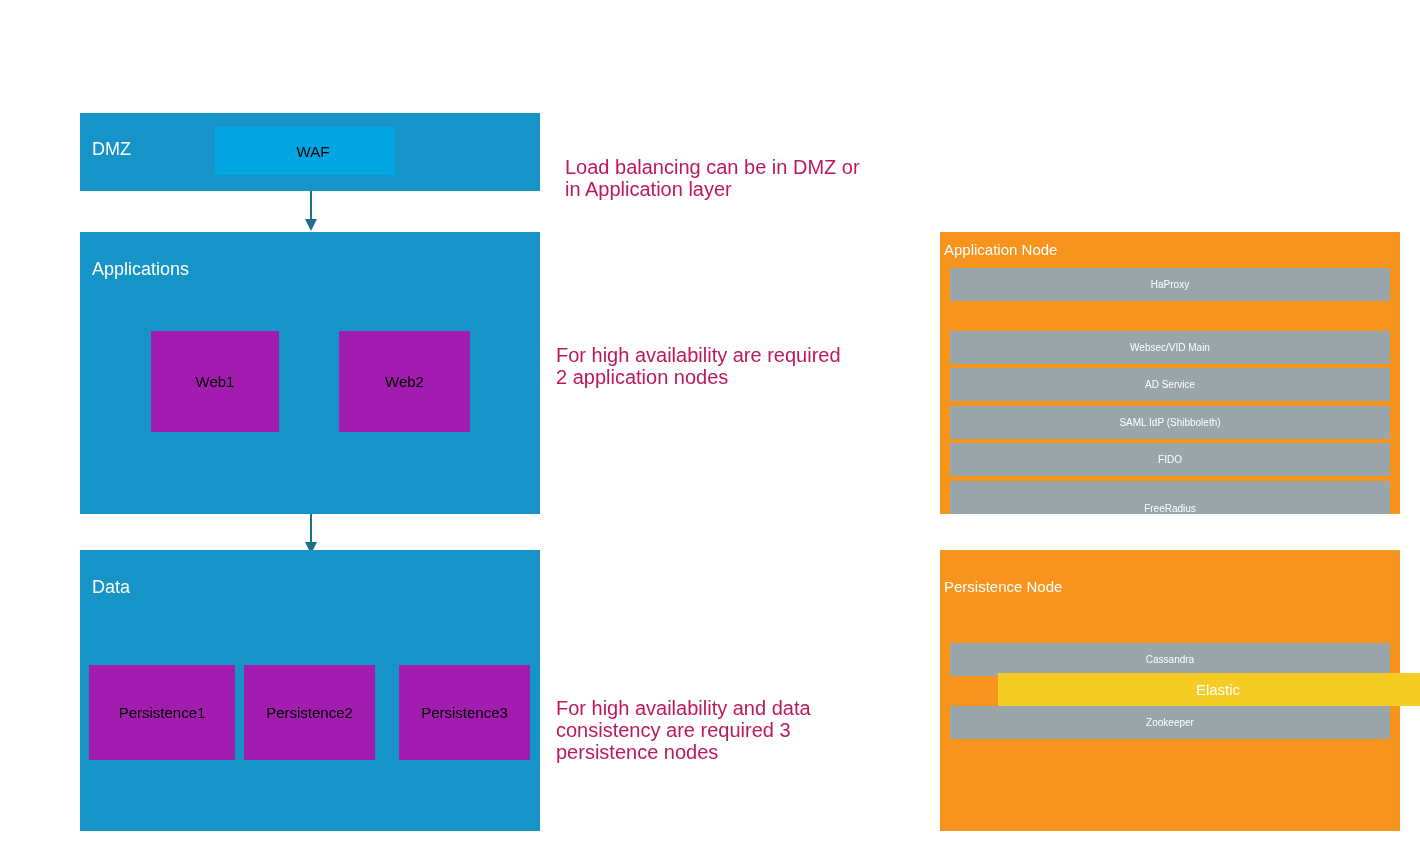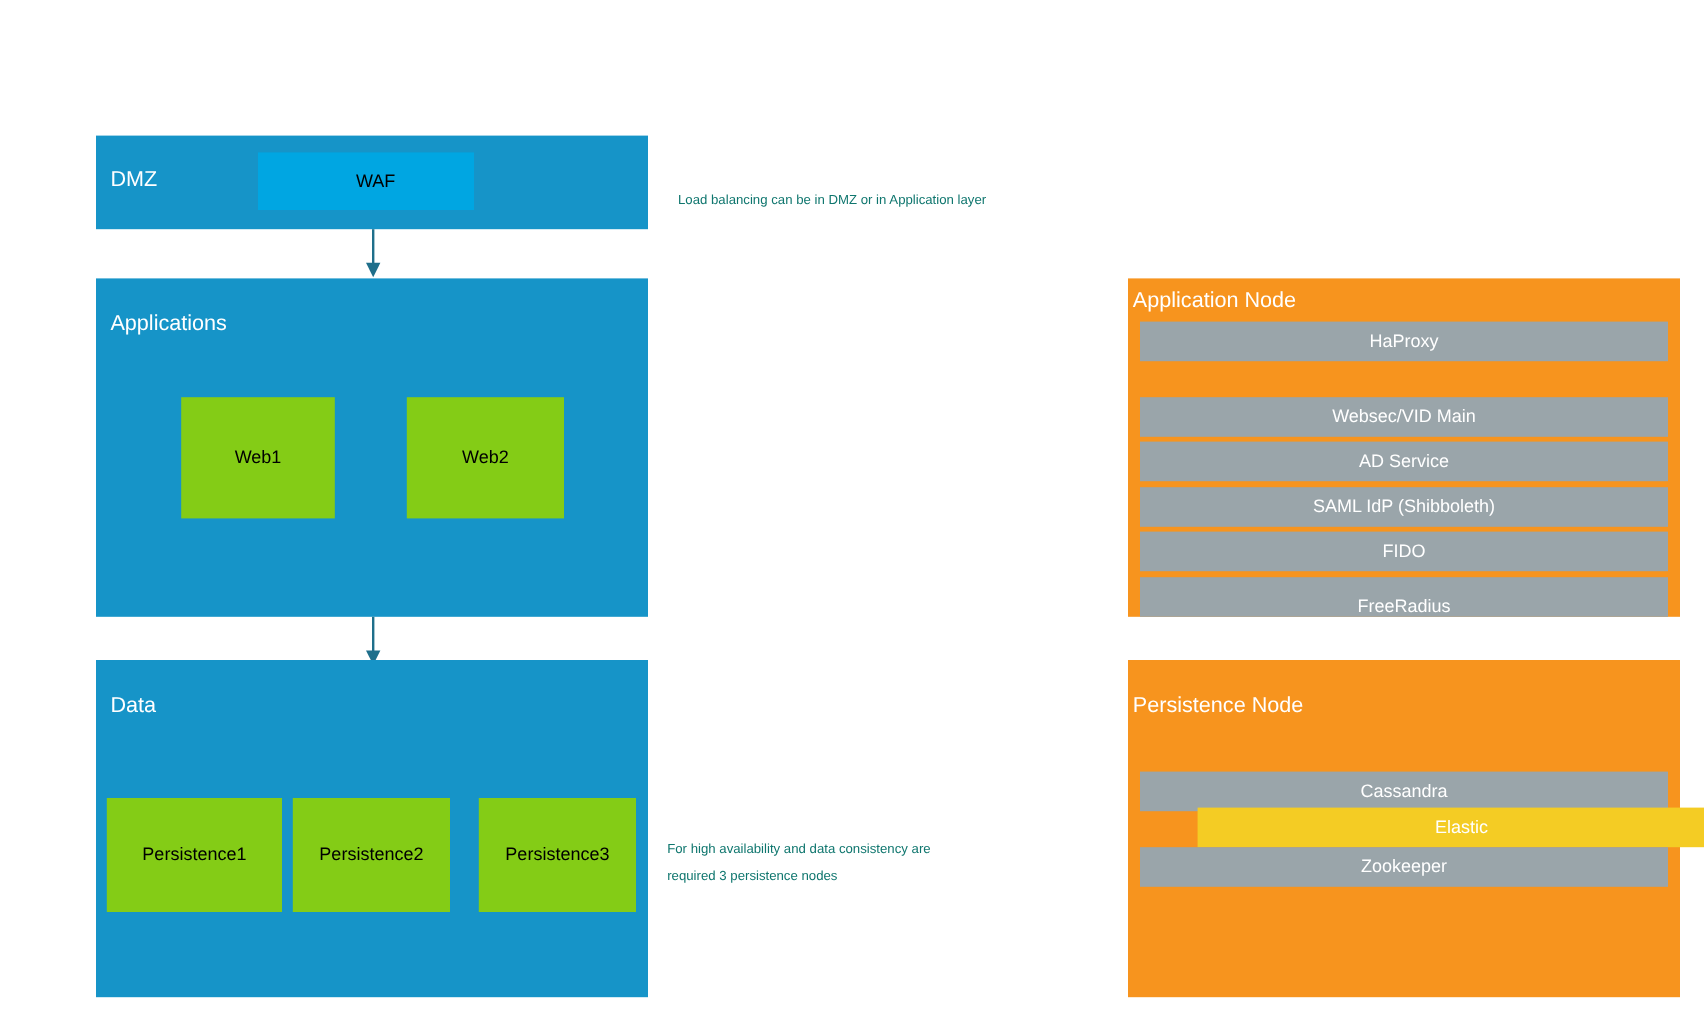--- a/index.html
+++ b/index.html
@@ -33,27 +33,27 @@
     white-space: nowrap;
   }
   .node-box {
     position: absolute;
     background: #f7941e;
     box-sizing: border-box;
   }
   .node-label {
     position: absolute;
     color: #ffffff;
-    font-size: 18px;
+    font-size: 15px;
     line-height: 18px;
     white-space: nowrap;
   }
   .orange-box {
     position: absolute;
-    background: #84cc16;
+    background: #a21caf;
     display: flex;
     align-items: center;
     justify-content: center;
     color: #000000;
     font-size: 15px;
     box-sizing: border-box;
   }
   .waf-box {
     position: absolute;
     background: #00a6e2;
@@ -64,38 +64,38 @@
     font-size: 15px;
     box-sizing: border-box;
   }
   .gray-bar {
     position: absolute;
     background: #9aa5aa;
     display: flex;
     align-items: center;
     justify-content: center;
     color: #ffffff;
-    font-size: 15px;
+    font-size: 10px;
     box-sizing: border-box;
   }
   .yellow-bar {
     position: absolute;
     background: #f4cc24;
     display: flex;
     align-items: center;
     justify-content: center;
     color: #ffffff;
     font-size: 15px;
     box-sizing: border-box;
     margin-left: 48px;
   }
   .note {
     position: absolute;
-    color: #0f766e;
-    font-size: 11px;
+    color: #be185d;
+    font-size: 20px;
     line-height: 22px;
   }
   .arrow-svg {
     position: absolute;
     overflow: visible;
   }
 </style>
 </head>
 <body>
 
@@ -132,20 +132,21 @@
     <span>Persistence1</span>
   </div>
   <div class="orange-box" style="left:244px; top:665px; width:131px; height:95px;">
     <span>Persistence2</span>
   </div>
   <div class="orange-box" style="left:399px; top:665px; width:131px; height:95px;">
     <span>Persistence3</span>
   </div>
 
   <div class="note" style="left:565px; top:156px; width:300px;">Load balancing can be in DMZ or in Application layer</div>
+  <div class="note" style="left:556px; top:344px; width:295px;">For high availability are required 2 application nodes</div>
   <div class="note" style="left:556px; top:697px; width:260px;">For high availability and data consistency are required 3 persistence nodes</div>
 
   <div class="node-box" style="left:940px; top:232px; width:460px; height:282px;"></div>
   <div class="node-label" style="left:944px; top:241px;">Application Node</div>
   <div class="gray-bar" style="left:950px; top:268px; width:440px; height:33px;">
     <span>HaProxy</span>
   </div>
   <div class="gray-bar" style="left:950px; top:331px; width:440px; height:33px;">
     <span>Websec/VID Main</span>
   </div>

